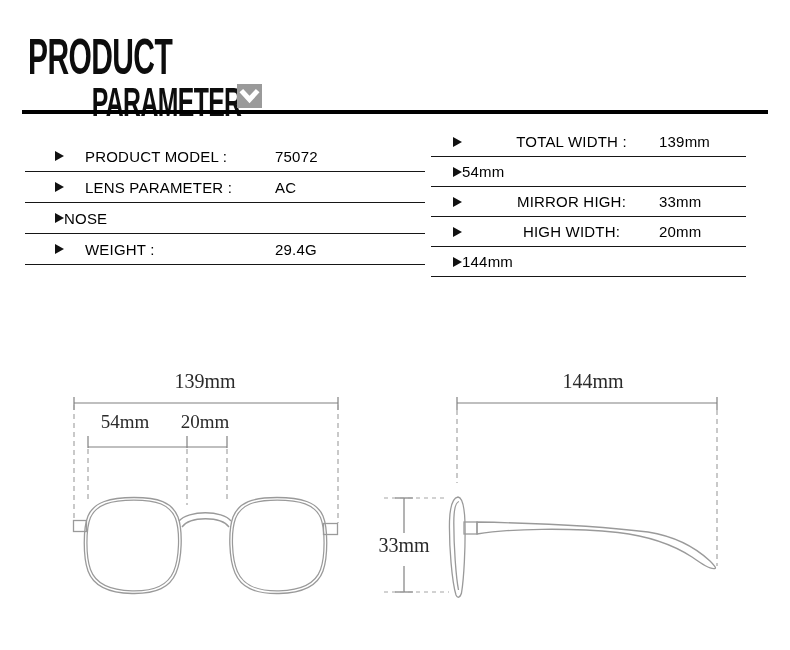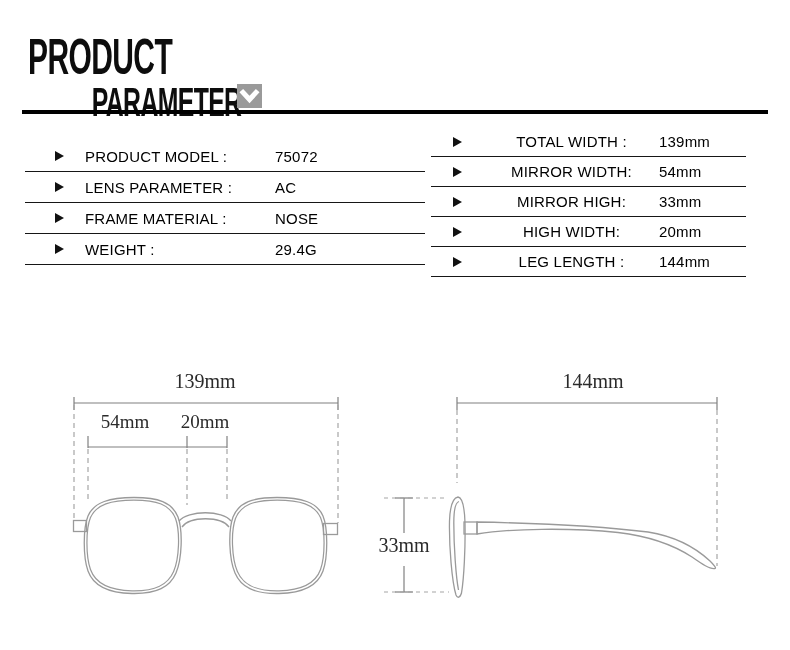--- a/index.html
+++ b/index.html
@@ -62,54 +62,51 @@
     <span class="plabel">PRODUCT MODEL :</span>
     <span class="pvalue">75072</span>
   </div>
   <div class="param-row">
     <span class="arrow-icon"></span>
     <span class="plabel">LENS PARAMETER :</span>
     <span class="pvalue">AC</span>
   </div>
   <div class="param-row">
     <span class="arrow-icon"></span>
-    <span class="plabel">FRAME MATERIAL :</span>
     <span class="pvalue">NOSE</span>
   </div>
   <div class="param-row">
     <span class="arrow-icon"></span>
     <span class="plabel">WEIGHT :</span>
     <span class="pvalue">29.4G</span>
   </div>
 </div>
 
 <div class="param-table right">
   <div class="param-row">
     <span class="arrow-icon"></span>
     <span class="plabel">TOTAL WIDTH :</span>
     <span class="pvalue">139mm</span>
   </div>
   <div class="param-row">
     <span class="arrow-icon"></span>
-    <span class="plabel">MIRROR WIDTH:</span>
     <span class="pvalue">54mm</span>
   </div>
   <div class="param-row">
     <span class="arrow-icon"></span>
     <span class="plabel">MIRROR HIGH:</span>
     <span class="pvalue">33mm</span>
   </div>
   <div class="param-row">
     <span class="arrow-icon"></span>
     <span class="plabel">HIGH WIDTH:</span>
     <span class="pvalue">20mm</span>
   </div>
   <div class="param-row">
     <span class="arrow-icon"></span>
-    <span class="plabel">LEG LENGTH :</span>
     <span class="pvalue">144mm</span>
   </div>
 </div>
 
 <svg class="diagram" width="790" height="295" viewBox="0 0 790 295">
 
   <g>
 
     <text class="dim-text" x="205" y="33" font-size="20" text-anchor="middle">139mm</text>
     <g stroke="#808080" stroke-width="1.2">

